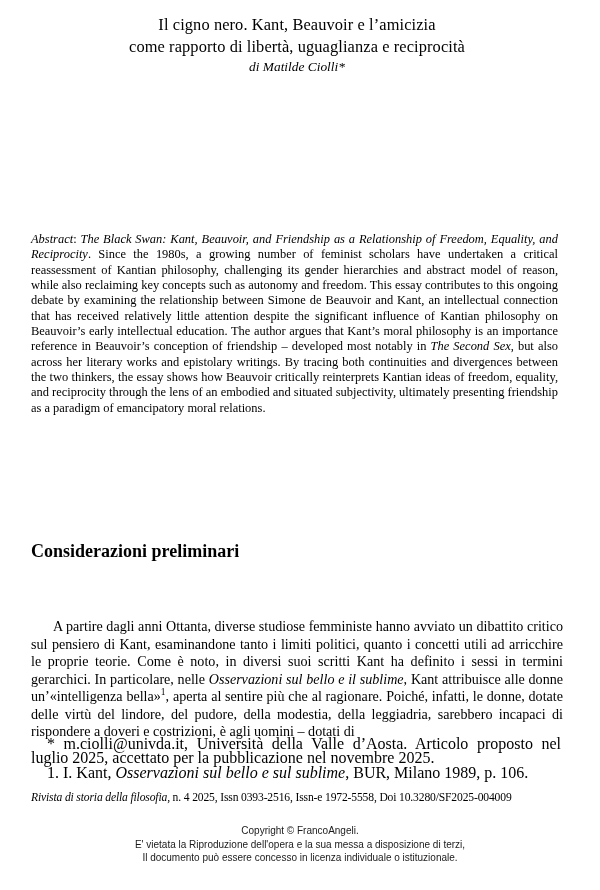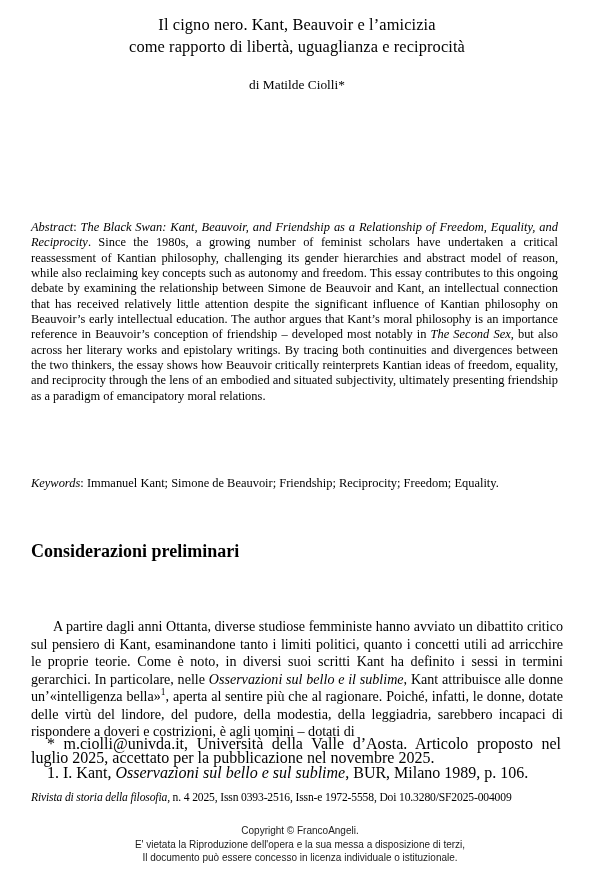--- a/index.html
+++ b/index.html
@@ -34,31 +34,31 @@
   .doc-title {
     font-size: 16.4px;
     line-height: 22px;
     font-weight: normal;
     margin: 0;
     letter-spacing: 0.1px;
   }
   .doc-title .ttl-line { display: block; }
 
   .author {
-    margin-top: 18px;
+    font-style: italic;
     font-size: 13.4px;
     line-height: 17px;
     text-align: center;
   }
 
   
   .abstract {
     position: absolute;
     left: 31px;
-    top: 220px;
+    top: 232px;
     width: 527px;
     font-size: 12.45px;
     line-height: 15.35px;
     text-align: justify;
     text-justify: inter-word;
     hyphens: manual;
   }
   .abstract .lead-label {
     font-style: italic;
   }
@@ -160,23 +160,20 @@
       <span class="ttl-line">Il cigno nero. Kant, Beauvoir e l’amicizia</span>
       <span class="ttl-line">come rapporto di libertà, uguaglianza e reciprocità</span>
     </h1>
     <div class="author">di Matilde Ciolli*</div>
   </div>
 
   <div class="abstract">
     <span class="lead-label">Abstract</span><span>: </span><span class="italic">The Black Swan: Kant, Beauvoir, and Friendship as a Relationship of Freedom, Equality, and Reciprocity</span><span>. Since the 1980s, a growing number of feminist scholars have undertaken a critical reassessment of Kantian philosophy, challenging its gender hierarchies and abstract model of reason, while also reclaiming key concepts such as autonomy and freedom. This essay contributes to this ongoing debate by examining the relationship between Simone de Beauvoir and Kant, an intellectual connection that has received relatively little attention despite the significant influence of Kantian philosophy on Beauvoir’s early intellectual education. The author argues that Kant’s moral philosophy is an importance reference in Beauvoir’s conception of friendship – developed most notably in </span><span class="italic">The Second Sex</span><span>, but also across her literary works and epistolary writings. By tracing both continuities and divergences between the two thinkers, the essay shows how Beauvoir critically reinterprets Kantian ideas of freedom, equality, and reciprocity through the lens of an embodied and situated subjectivity, ultimately presenting friendship as a paradigm of emancipatory moral relations.</span>
   </div>
 
-  <div class="keywords">
-    <span class="kw-label">Keywords</span><span>: </span><span>Immanuel Kant; Simone de Beauvoir; Friendship; Reciprocity; Freedom; Equality.</span>
-  </div>
 
   <div class="section-heading">Considerazioni preliminari</div>
 
   <div class="body-text">
     <p><span>A partire dagli anni Ottanta, diverse studiose femministe hanno avviato un dibattito critico sul pensiero di Kant, esaminandone tanto i limiti politici, quanto i concetti utili ad arricchire le proprie teorie. Come è noto, in diversi suoi scritti Kant ha definito i sessi in termini gerarchici. In particolare, nelle </span><span class="italic">Osservazioni sul bello e il sublime</span><span>, Kant attribuisce alle donne un’«intelligenza bella»</span><span class="fn-ref">1</span><span>, aperta al sentire più che al ragionare. Poiché, infatti, le donne, dotate delle virtù del lindore, del pudore, della modestia, della leggiadria, sarebbero incapaci di rispondere a doveri e costrizioni, è agli uomini – dotati di</span></p>
   </div>
 
   <div class="footnotes">
     <p class="fn">* m.ciolli@univda.it, Università della Valle d’Aosta. Articolo proposto nel luglio 2025, accettato per la pubblicazione nel novembre 2025.</p>
     <p class="fn"><span>1. I. Kant, </span><span class="italic">Osservazioni sul bello e sul sublime</span><span>, BUR, Milano 1989, p. 106.</span></p>

